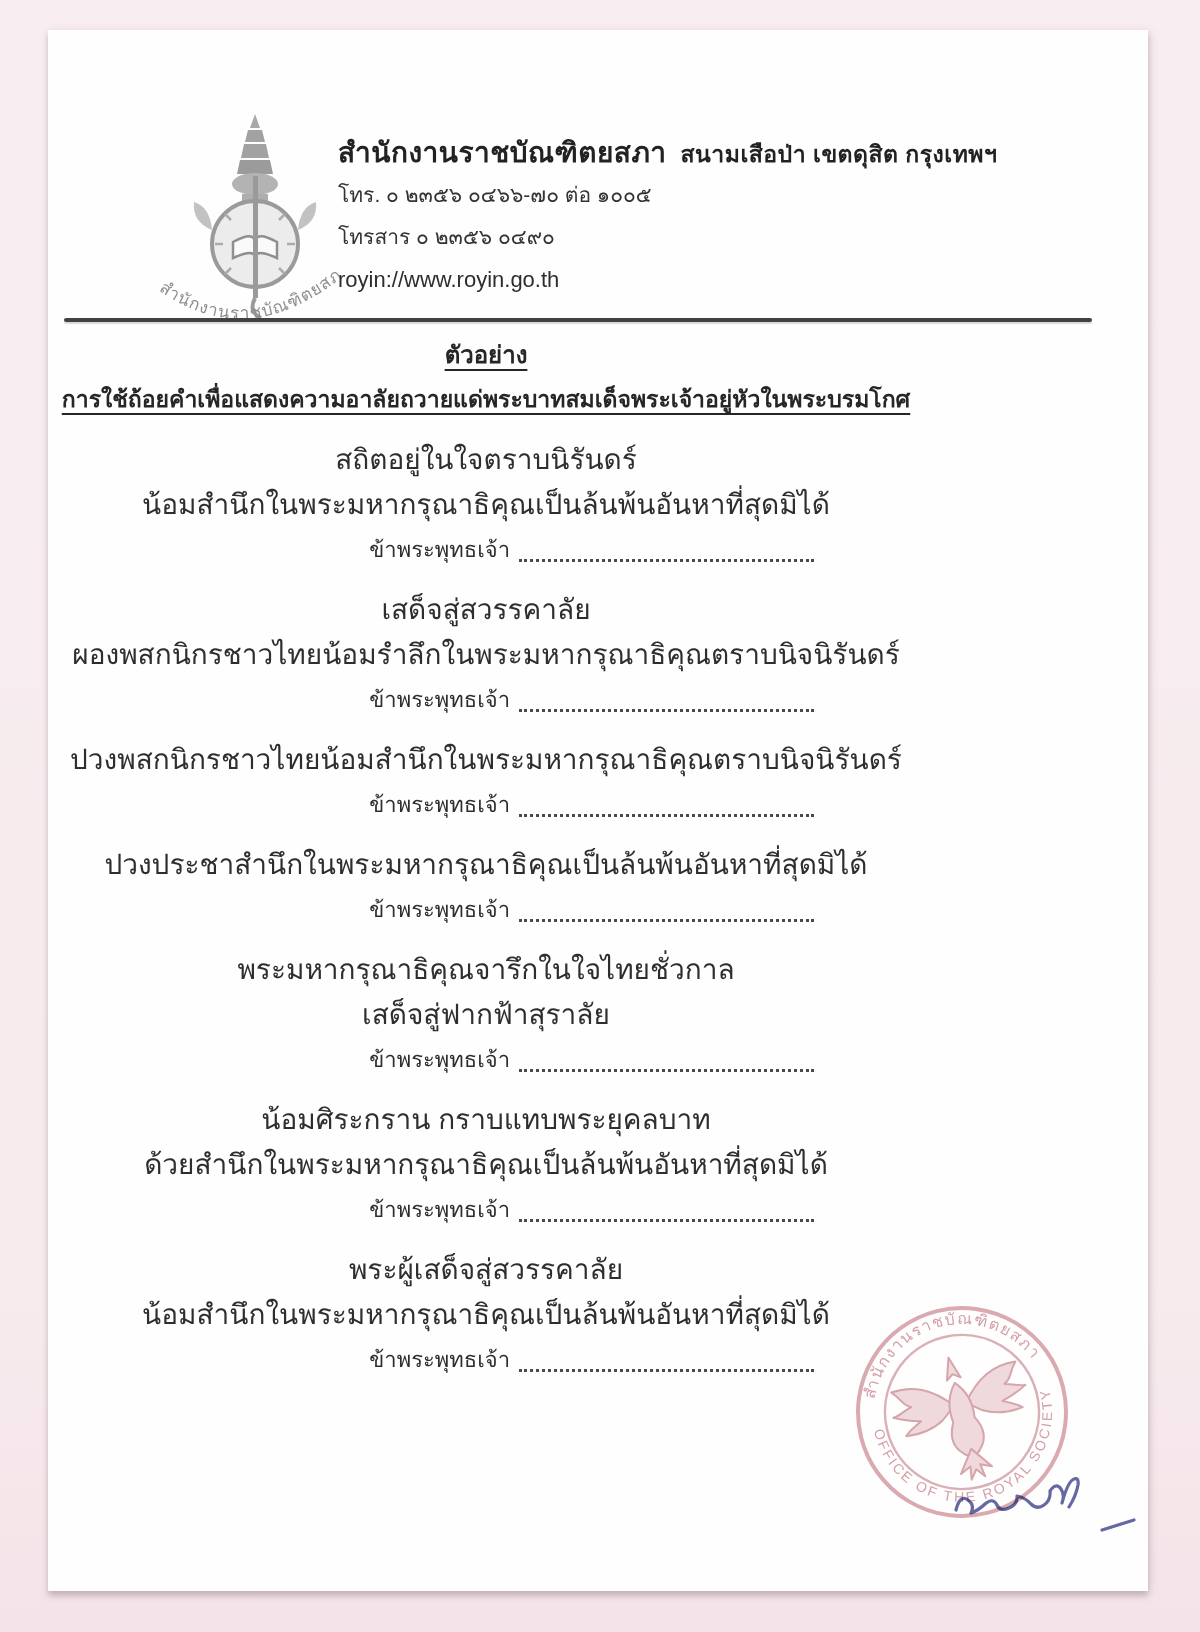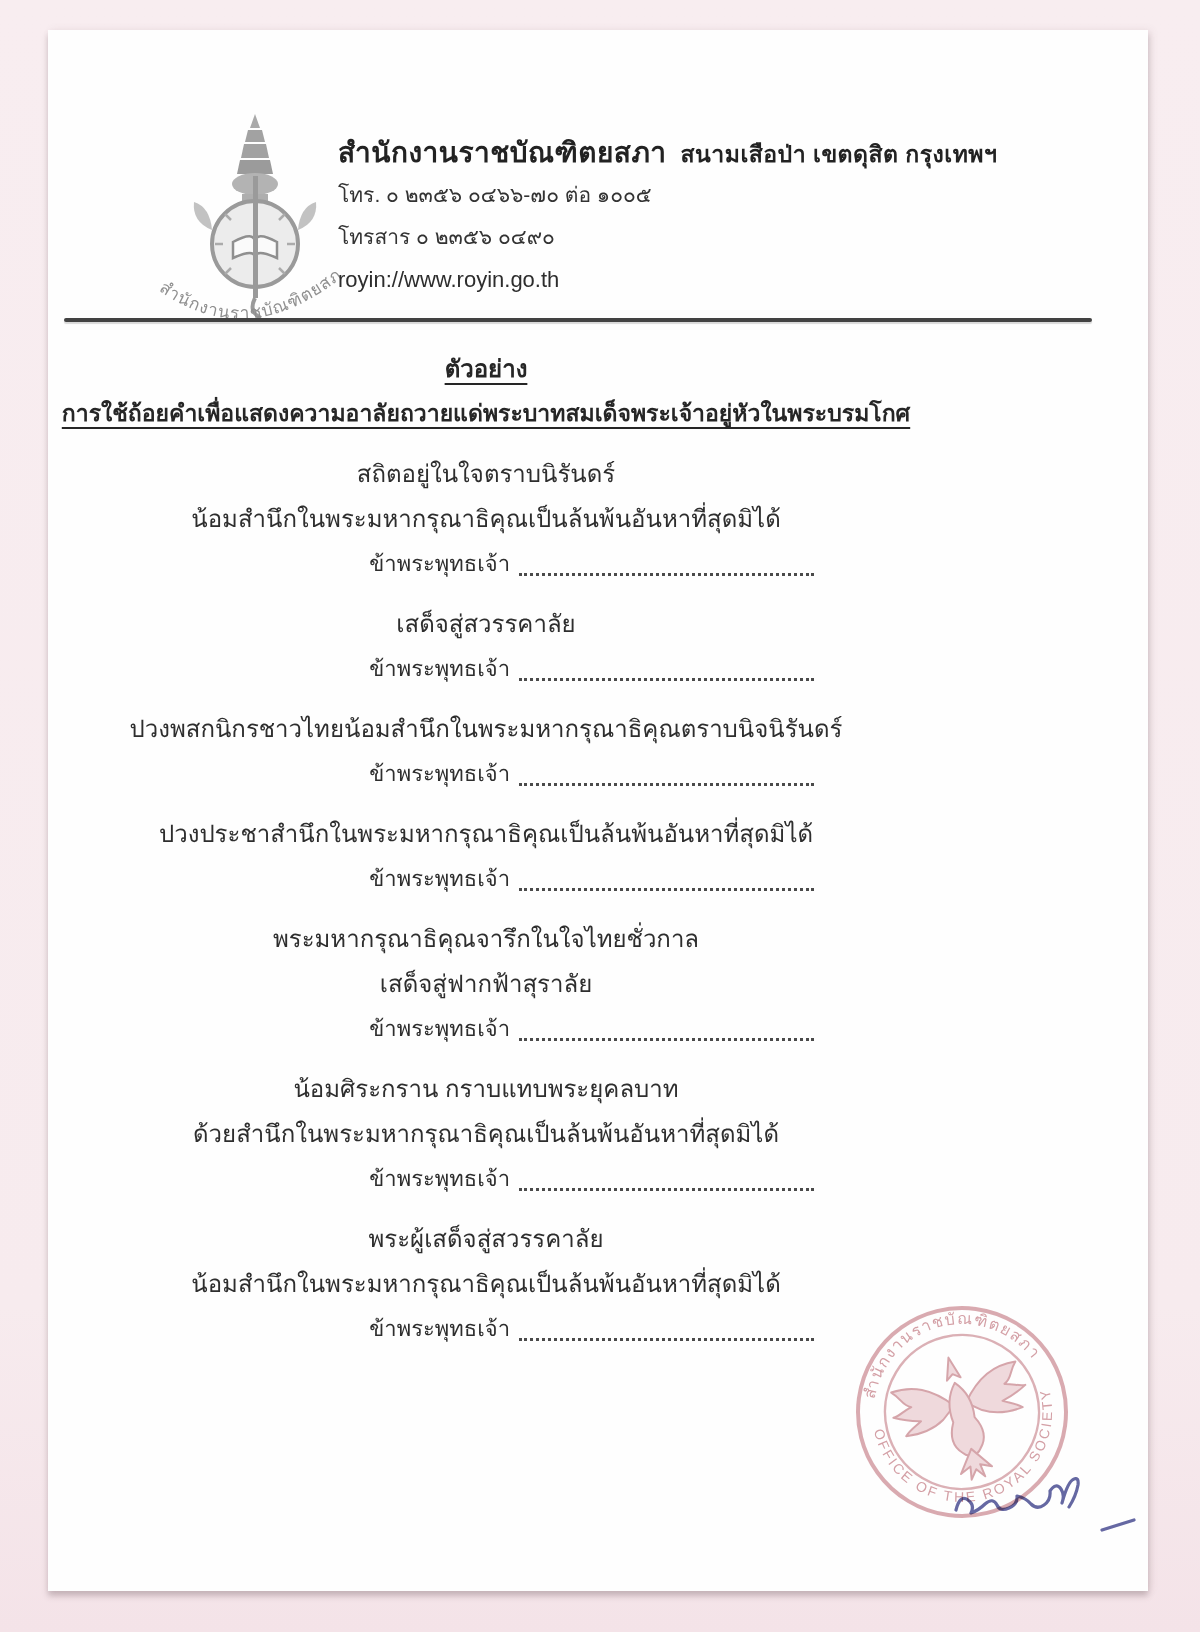--- a/index.html
+++ b/index.html
@@ -16,27 +16,27 @@
   }
   
   .logo{position:absolute;left:92px;top:78px;width:230px;height:230px;}
   .hdr-text{position:absolute;left:290px;top:96px;}
   .hdr-line1{font-size:28px;font-weight:700;color:#222;letter-spacing:.5px;line-height:40px;white-space:nowrap;margin-top:7px;}
   .hdr-line1 .addr{font-size:23px;margin-left:14px;}
   .hdr-sub{font-size:21px;color:#333;font-weight:500;line-height:42px;white-space:nowrap;}
   .hdr-web{font-size:22px;color:#2d2d2d;font-weight:400;line-height:44px;}
   .divider{position:absolute;left:16px;top:288px;width:1028px;height:4px;background:#424242;border-radius:2px;box-shadow:0 2px 1px rgba(0,0,0,.15);}
   
-  .content{position:absolute;left:0;top:316px;width:876px;color:#2e2e2e;}
+  .content{position:absolute;left:0;top:302px;width:876px;color:#2e2e2e;}
   .doc-label{text-align:center;font-size:24px;font-weight:700;line-height:45px;
     text-decoration:underline;text-underline-offset:6px;text-decoration-thickness:2px;color:#262626;}
   .doc-heading{text-align:center;font-size:23px;font-weight:700;line-height:45px;
     text-decoration:underline;text-underline-offset:6px;text-decoration-thickness:2px;color:#262626;}
   .stanza{margin-top:15px;}
-  .stanza .line{text-align:center;font-size:24px;font-weight:500;line-height:45px;color:#2e2e2e;}
+  .stanza .line{text-align:center;font-size:28px;font-weight:500;line-height:45px;color:#2e2e2e;}
   .sig-row{display:flex;justify-content:flex-end;align-items:flex-end;padding-right:110px;line-height:45px;}
   .sig-label{font-size:22px;font-weight:500;color:#2e2e2e;margin-left:24px;}
   .dotleader{width:295px;height:0;border-bottom:3px dotted #4a4a4a;margin-left:9px;margin-bottom:10px;}
   
   .stamp{position:absolute;left:800px;top:1268px;width:228px;height:228px;mix-blend-mode:multiply;opacity:.92;}
   .pen-note{position:absolute;left:900px;top:1438px;width:200px;height:80px;mix-blend-mode:multiply;}
 </style>
 </head>
 <body style="background-color: rgb(247, 235, 238);">
 
@@ -93,20 +93,21 @@
           </div>
     <div class="sig-row">
       <span class="sig-label">ข้าพระพุทธเจ้า</span>
       <span class="dotleader"></span>
     </div>
   </div>
 
   <div class="stanza">
     <div class="lines">
             <div class="line">เสด็จสู่สวรรคาลัย</div>
+            <div class="line">ผองพสกนิกรชาวไทยน้อมรำลึกในพระมหากรุณาธิคุณตราบนิจนิรันดร์</div>
           </div>
     <div class="sig-row">
       <span class="sig-label">ข้าพระพุทธเจ้า</span>
       <span class="dotleader"></span>
     </div>
   </div>
 
   <div class="stanza">
     <div class="lines">
             <div class="line">ปวงพสกนิกรชาวไทยน้อมสำนึกในพระมหากรุณาธิคุณตราบนิจนิรันดร์</div>

